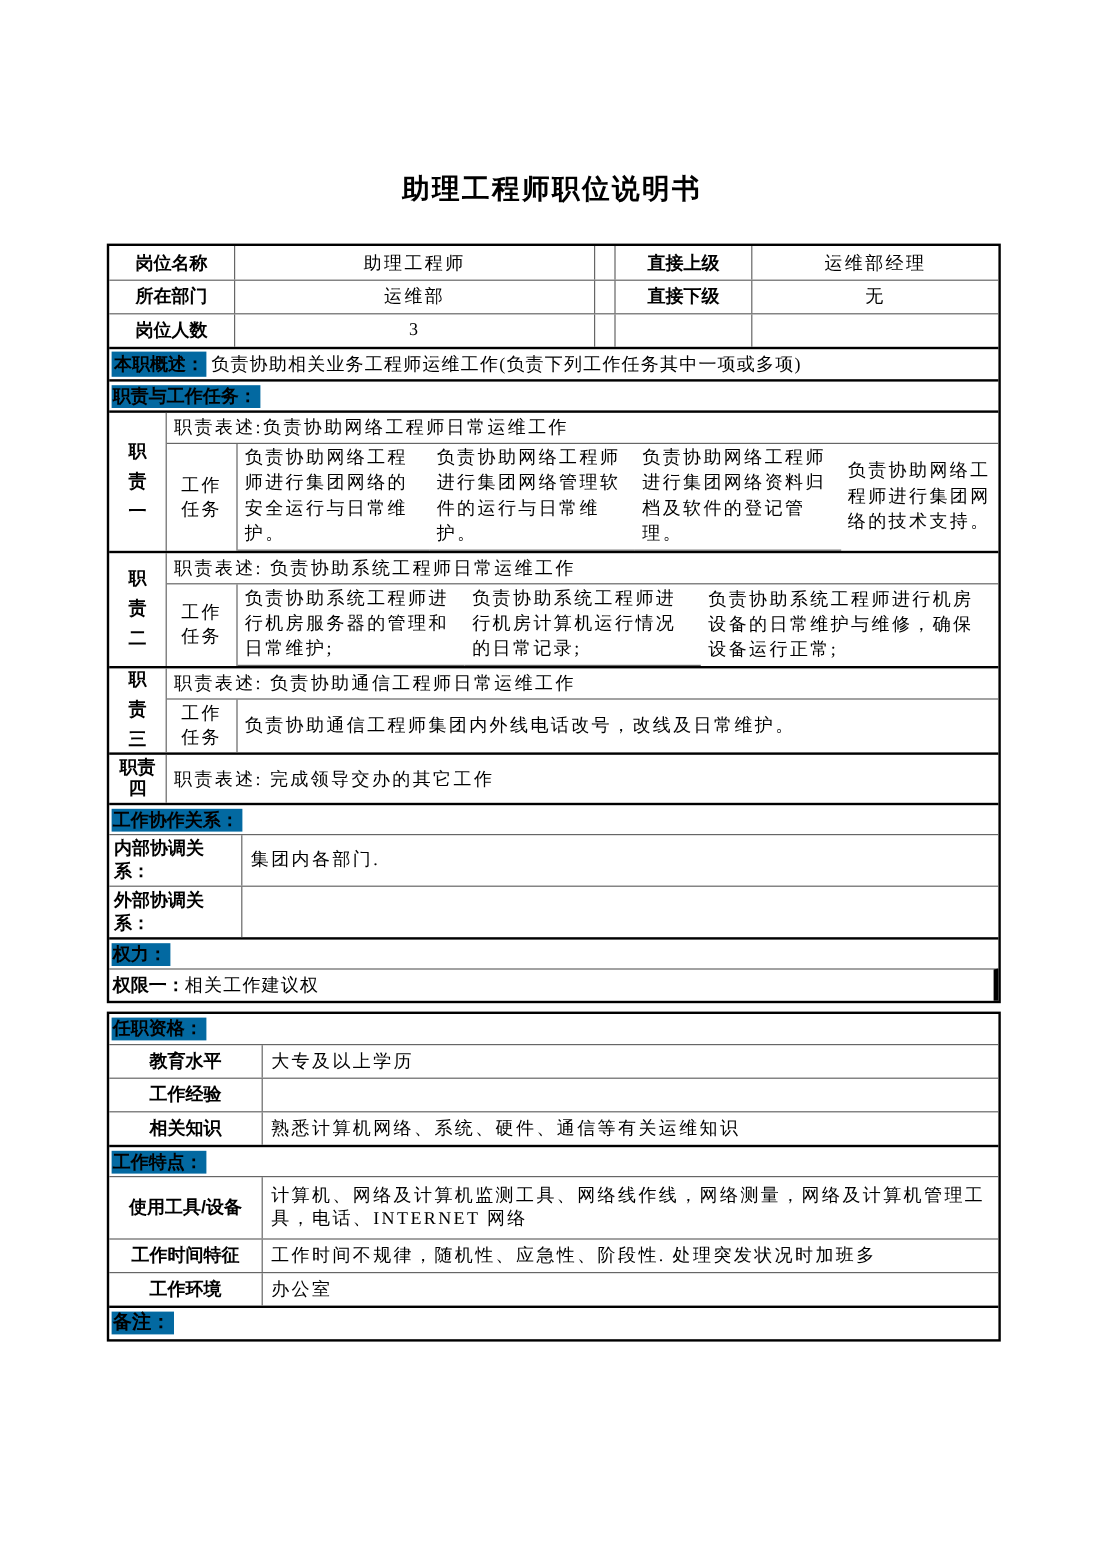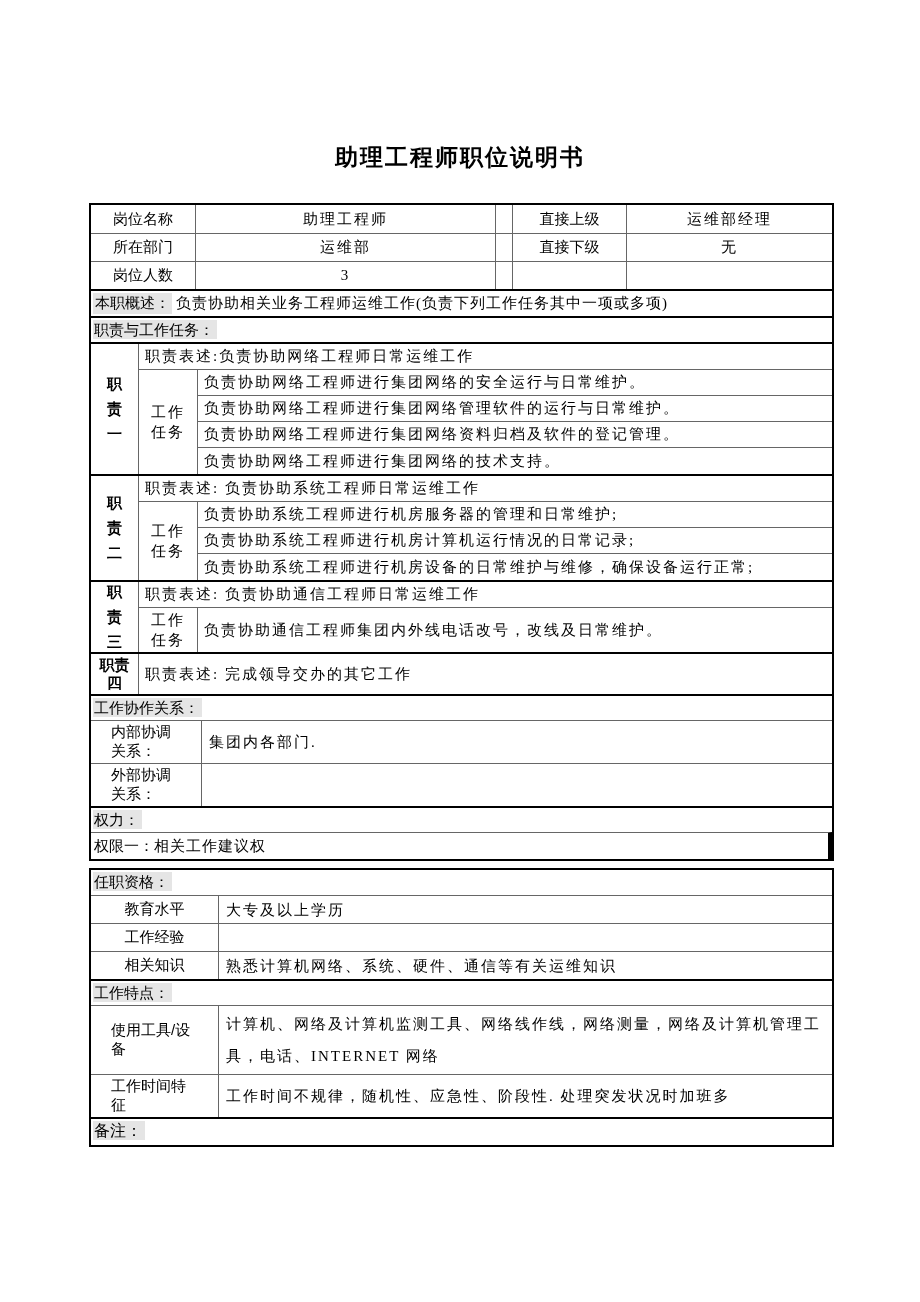--- a/index.html
+++ b/index.html
@@ -11,32 +11,32 @@
   .title {
     padding-top:142px; text-align:center;
     font-family:"Liberation Sans", sans-serif; font-weight:bold;
     font-size:23px; letter-spacing:2px;
   }
   .doc { width:745px; margin:30px 0 0 89px; }
   .block { border:2px solid #000; background:#fff; }
   .gap { height:7px; }
 
   
-  .hei { font-family:"Liberation Sans", sans-serif; font-weight:normal; font-size:15px; }
+  .hei { font-family:"Liberation Sans", sans-serif; font-weight:bold; font-size:15px; }
   .kai { font-family:"Liberation Serif", serif; font-size:15px; letter-spacing:2px; }
 
   
   .info-row { display:grid; grid-template-columns:104px 300px 17px 114px 1fr; height:28px; }
   .info-row + .info-row { border-top:1px solid #666; }
   .info-row > div { display:flex; align-items:center; justify-content:center; }
   .info-row > div + div { border-left:1px solid #666; }
 
   
   .sec-header { border-top:2px solid #000; padding:3px 2px 2px 2px; min-height:25px; }
-  .sec-header .high, .high { background:#e5e5e5; }
+  .sec-header .high, .high { background:#0369a1; }
   .sec-header span { font-size:15px; padding:1px 3px 1px 1px; }
 
   
   .overview { border-top:2px solid #000; min-height:27px; padding:2px 2px; display:flex; align-items:center; }
   .overview .kai { margin-left:4px; letter-spacing:1px; }
 
   
   .duty { border-top:2px solid #000; display:flex; }
   .duty-name {
     width:48px; border-right:1px solid #666; display:flex; flex-direction:column;
@@ -44,28 +44,28 @@
   }
   .duty-name div { font-family:"Liberation Sans", sans-serif; font-weight:bold; font-size:15px; line-height:16px; }
   .duty-body { flex:1; display:flex; flex-direction:column; }
   .duty-statement { border-bottom:1px solid #666; min-height:26px; display:flex; align-items:center; padding:2px 6px; }
   .duty-statement.no-line { border-bottom:none; flex:1; }
   .duty-tasks { display:flex; flex:1; }
   .task-label {
     width:59px; border-right:1px solid #666; display:flex; align-items:center;
     justify-content:center; text-align:center; padding:2px 4px; line-height:20px;
   }
-  .task-list { flex:1; display:flex; flex-direction:column; }
+  .task-list { flex:1; display:flex; flex-direction:row; }
   .task { border-bottom:1px solid #666; min-height:26px; display:flex; align-items:center; padding:2px 6px; line-height:21px; }
   .task:last-child { border-bottom:none; }
   .task-tall { min-height:44px; }
 
   
   .lv-row { display:flex; border-top:1px solid #666; min-height:28px; }
-  .lv-label { display:flex; align-items:center; padding:2px 20px; }
+  .lv-label { display:flex; align-items:center; padding:2px 4px; }
   .lv-label.center { justify-content:center; }
   .lv-value { flex:1; border-left:1px solid #666; display:flex; align-items:center; padding:2px 7px; line-height:22px; }
   .w110 { width:110px; }
   .w127 { width:127px; }
 
   
   .auth-row { border-top:1px solid #666; min-height:27px; display:flex; align-items:center;
               padding:2px 3px; border-right:4px solid #000; }
   .auth-row .kai { letter-spacing:1px; }
 
@@ -220,26 +220,30 @@
       <div class="lv-row">
         <div class="lv-label center hei w127">相关知识</div>
         <div class="lv-value kai">熟悉计算机网络、系统、硬件、通信等有关运维知识</div>
       </div>
 
       <div class="sec-header">
         <span class="hei high">工作特点：</span>
       </div>
       <div class="lv-row" style="min-height:52px;">
         <div class="lv-label center hei w127">使用工具/设备</div>
-        <div class="lv-value kai" style="line-height:32px;">计算机、网络及计算机监测工具、网络线作线，网络测量，网络及计算机管理工具，电话、INTERNET 网络</div>
+        <div class="lv-value kai" style="line-height:19px;">计算机、网络及计算机监测工具、网络线作线，网络测量，网络及计算机管理工具，电话、INTERNET 网络</div>
       </div>
       <div class="lv-row">
         <div class="lv-label center hei w127">工作时间特征</div>
         <div class="lv-value kai">工作时间不规律，随机性、应急性、阶段性. 处理突发状况时加班多</div>
       </div>
+      <div class="lv-row">
+        <div class="lv-label center hei w127">工作环境</div>
+        <div class="lv-value kai">办公室</div>
+      </div>
 
       <div class="remark-row" style="border-top:2px solid #000;">
         <span class="hei high" style="font-size:16px;padding:1px 3px 1px 1px;">备注：</span>
       </div>
     </div>
 
   </div>
 </div>
 
 </body></html>

